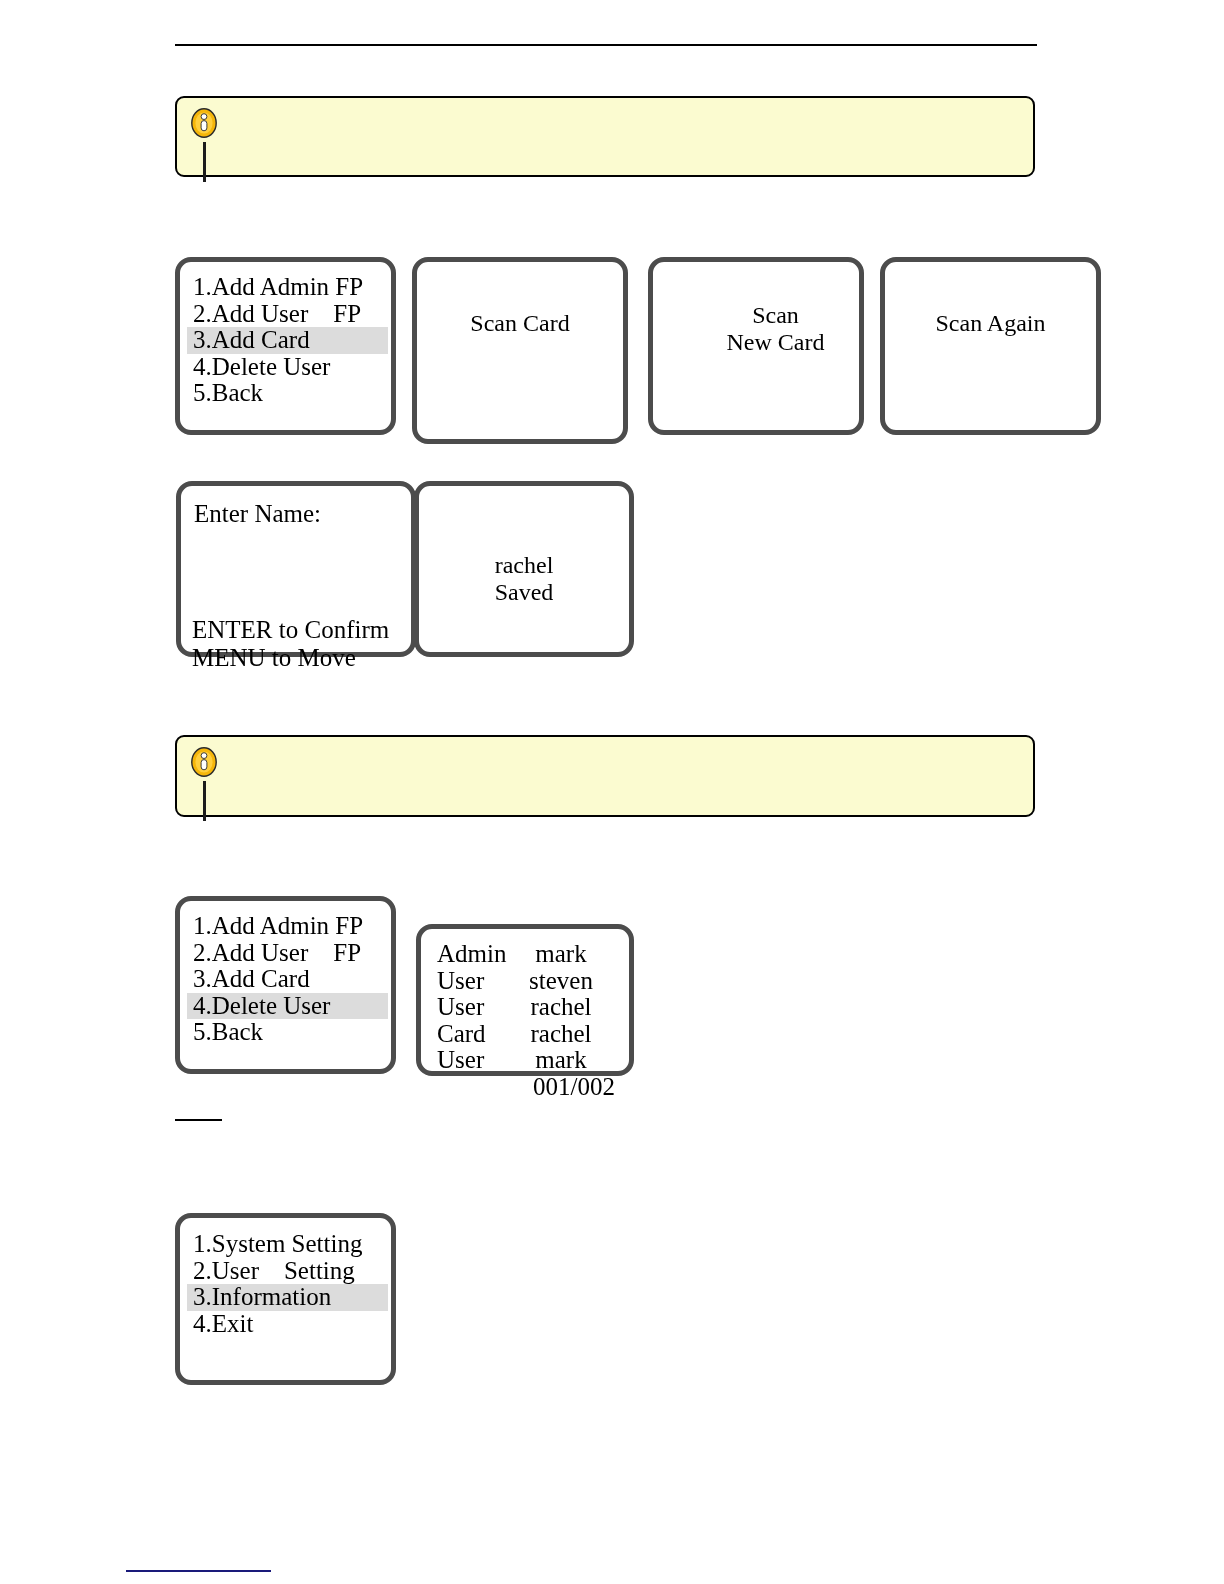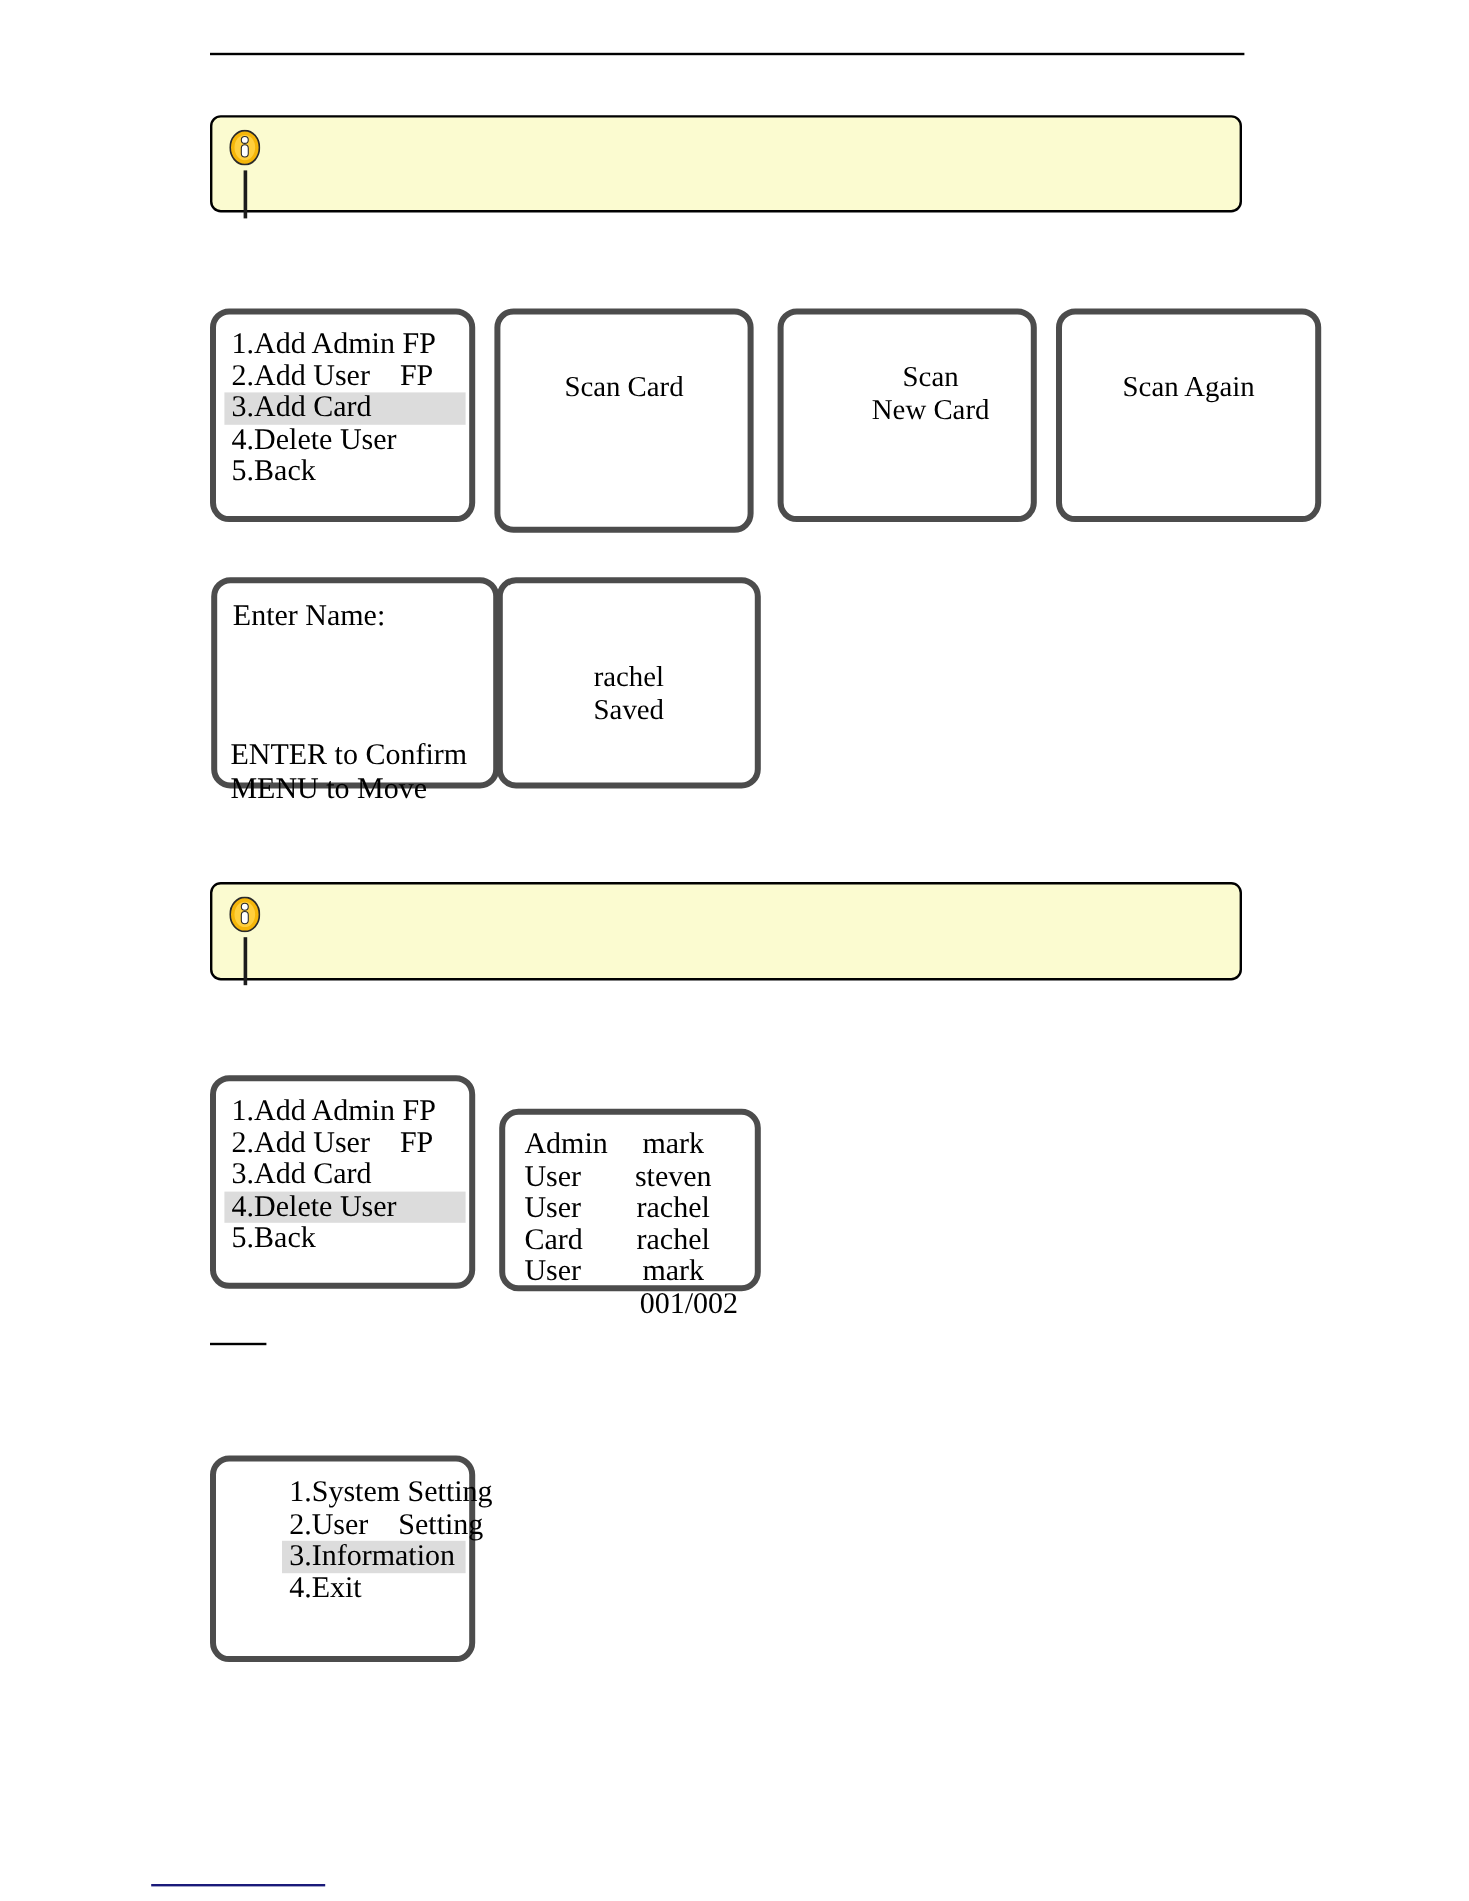--- a/index.html
+++ b/index.html
@@ -264,21 +264,21 @@
       <span class="col-type">User</span>
       <span class="col-name">mark</span>
     </div>
     <div class="ulist-count">001/002</div>
   </div>
 </div>
 
 <div class="abs mid-rule"></div>
 
 <div class="lcd" style="left:175px; top:1213px; width:221px; height:172px;">
-  <div class="menu-list" style="top:13px;margin-left:48px;">
+  <div class="menu-list" style="top:13px;">
     <div class="menu-row">1.System Setting</div>
     <div class="menu-row">2.User    Setting</div>
     <div class="menu-row sel">3.Information</div>
     <div class="menu-row">4.Exit</div>
   </div>
 </div>
 
 <div class="abs foot-rule"></div>
 
 </body></html>

